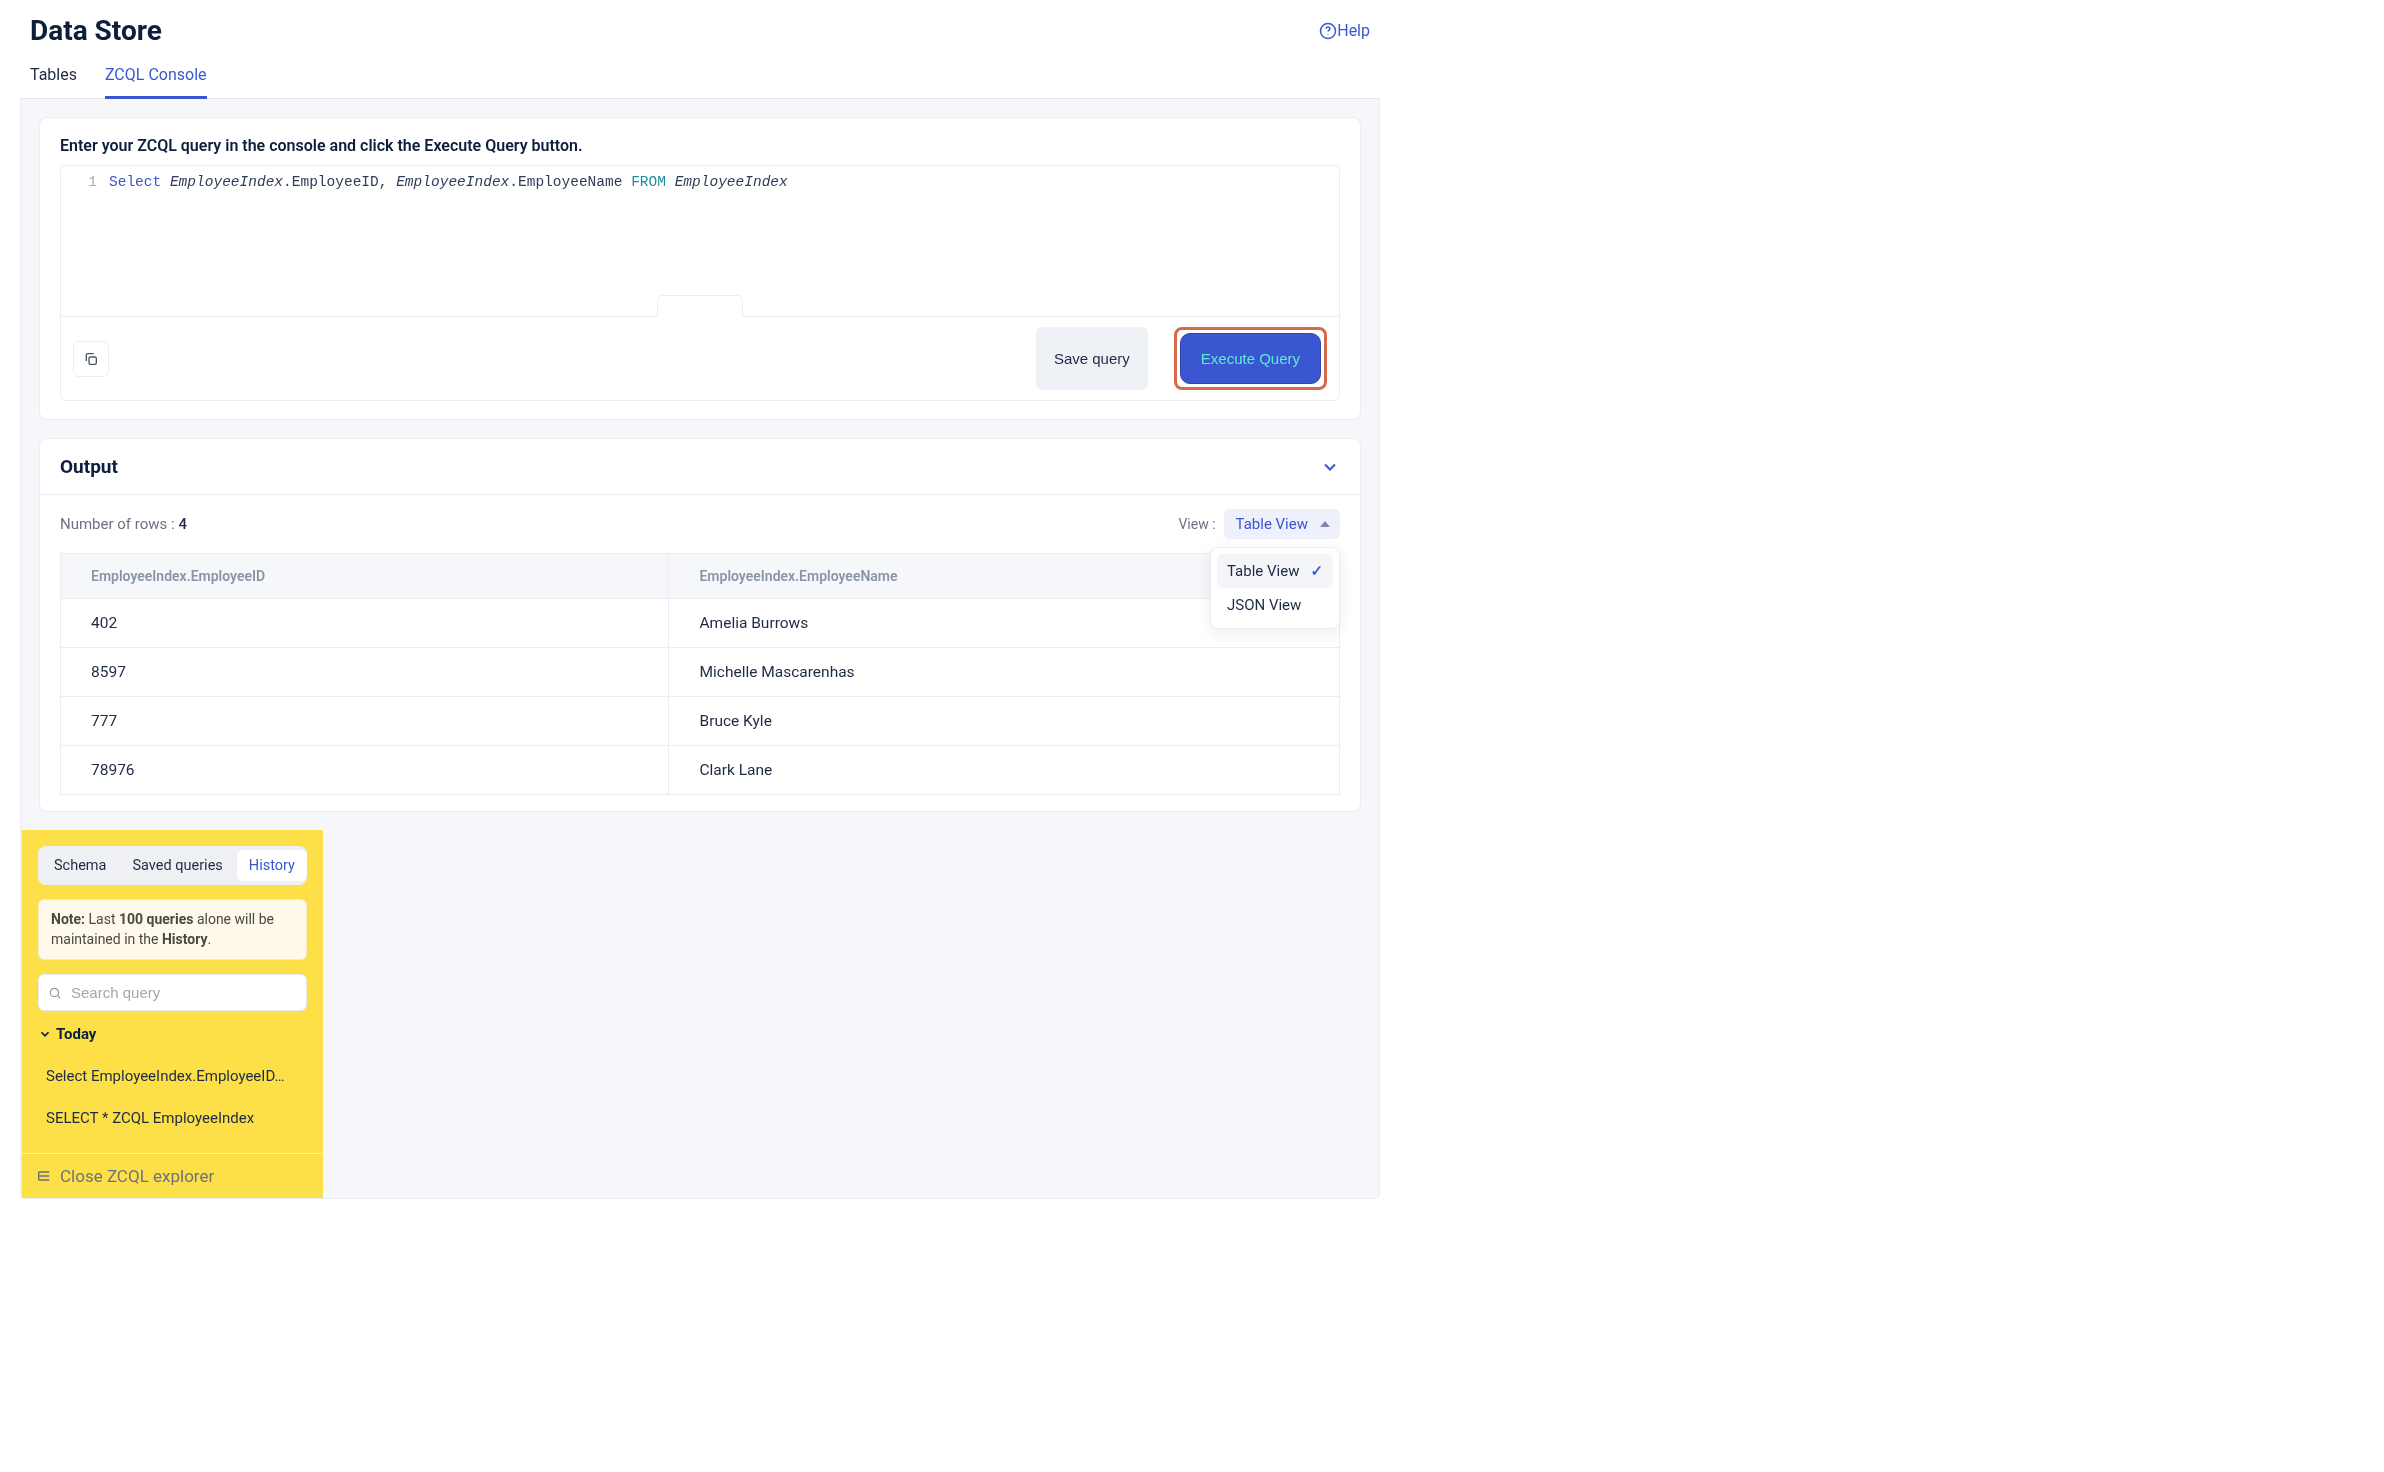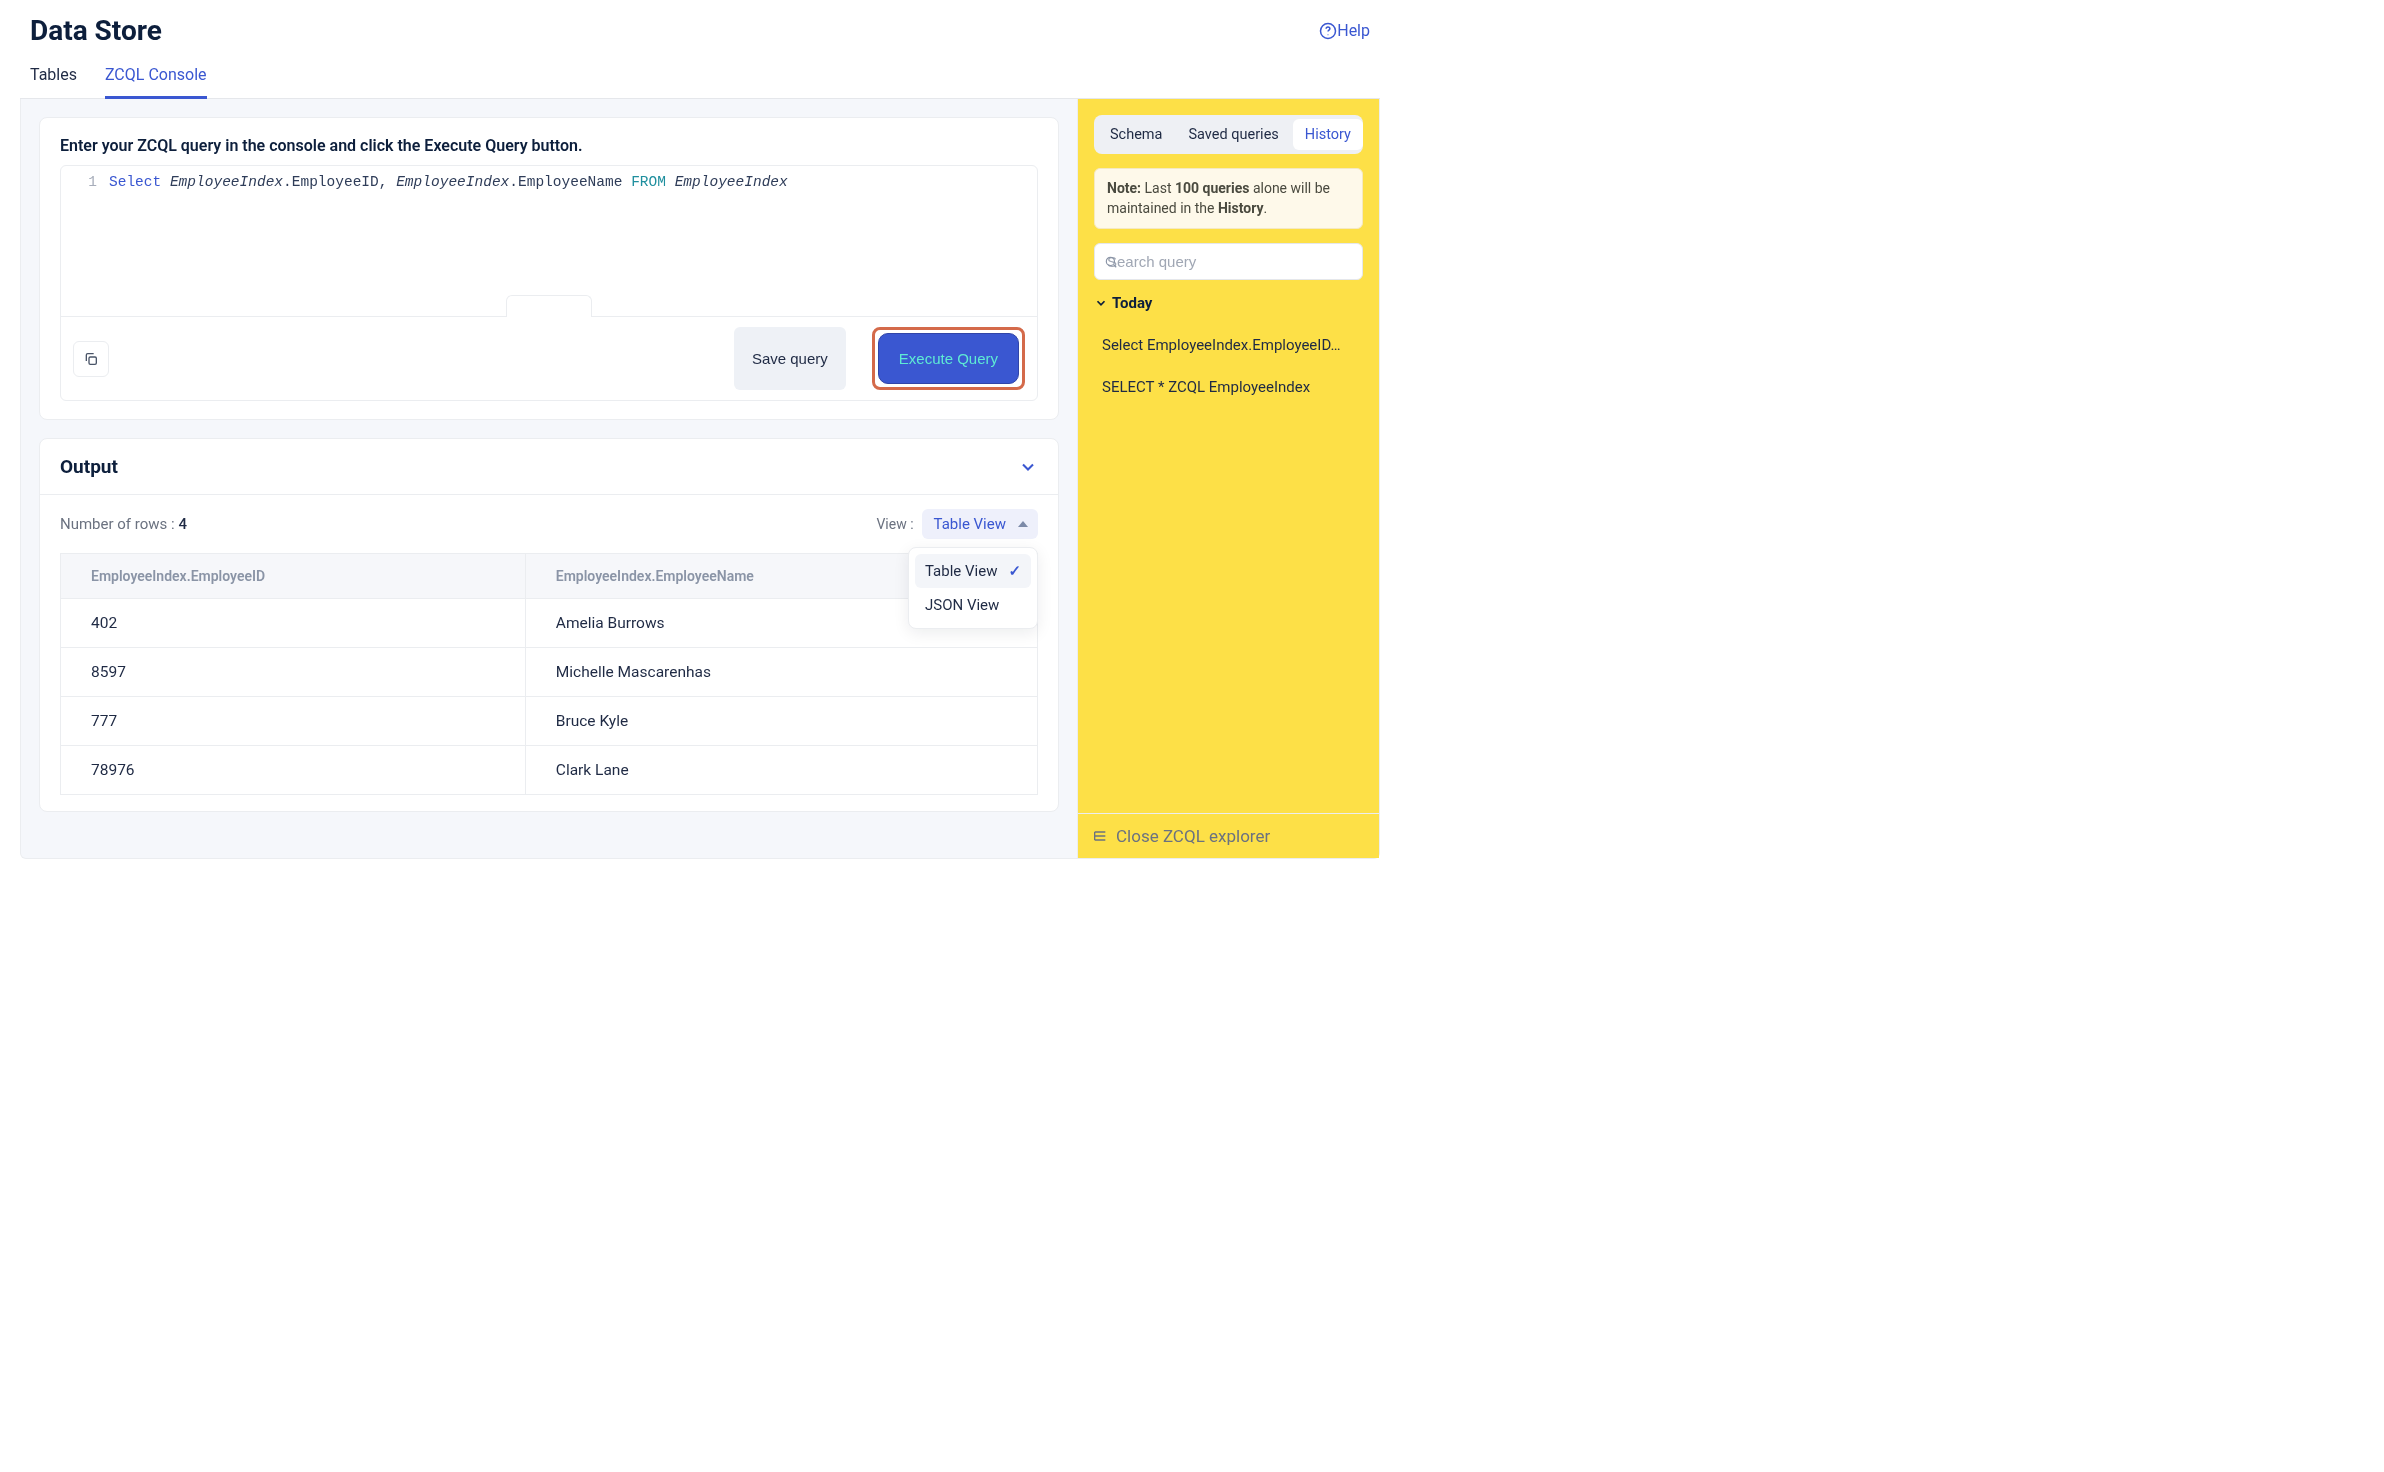--- a/index.html
+++ b/index.html
@@ -69,20 +69,21 @@
   }
 
   
   .workspace {
     display: flex;
     background: var(--bg-faint);
     border: 1px solid var(--border-light);
     border-top: none;
     border-radius: 0 0 6px 6px;
     min-height: 760px;
+    flex-direction: column;
   }
   .left-col { flex: 1; padding: 18px; display: flex; flex-direction: column; gap: 18px; }
   .right-col {
     width: 302px;
     background: #fde047;
     border-left: 1px solid var(--border-light);
     display: flex;
     flex-direction: column;
   }
 
@@ -282,21 +283,21 @@
     font-size: 14px;
     color: #4a4a3f;
     line-height: 1.4;
   }
   .note b { font-weight: 700; }
   .search-wrap {
     position: relative;
   }
   .search-wrap input {
     width: 100%;
-    padding: 9px 12px 9px 12px;
+    padding: 9px 12px 9px 32px;
     border: 1px solid var(--border);
     border-radius: 6px;
     font-size: 15px;
     color: var(--text-body);
   }
   .search-wrap input::placeholder { color: #a0a7b4; }
   .search-wrap .mag {
     position: absolute; left: 10px; top: 50%; transform: translateY(-50%);
     width: 14px; height: 14px; stroke: #8a94a6;
   }

